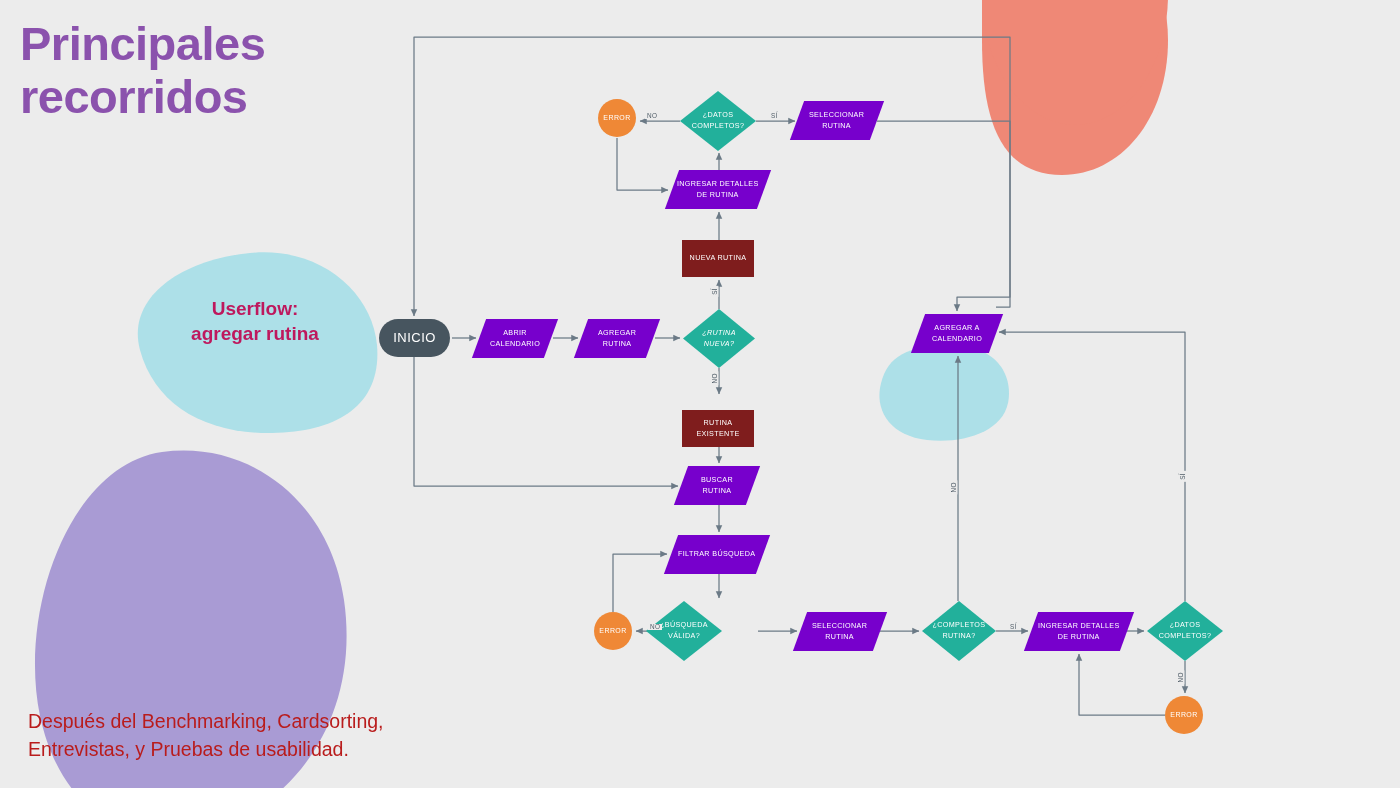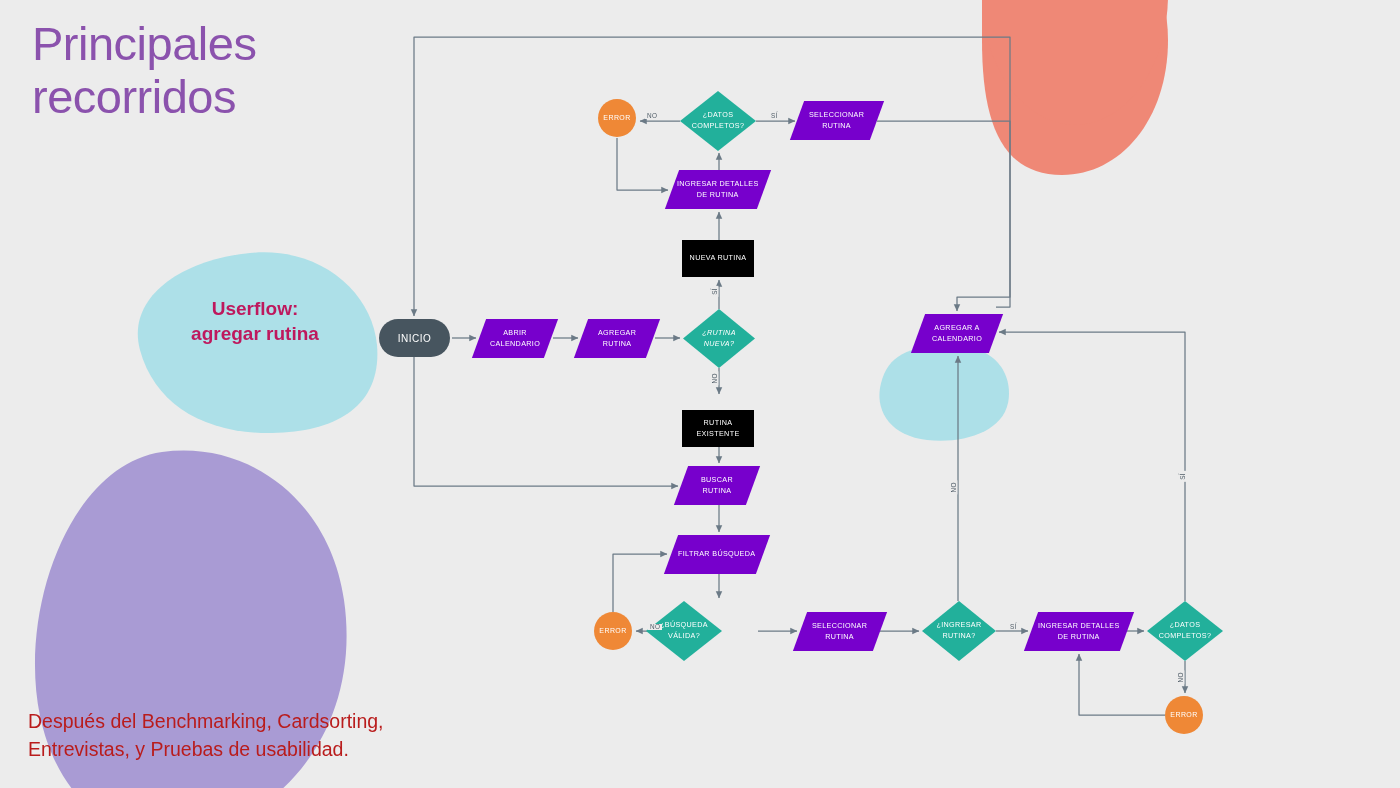--- a/index.html
+++ b/index.html
@@ -13,22 +13,22 @@
   }
   #stage{position:absolute;left:0;top:0;width:1400px;height:788px;}
   .layer{position:absolute;left:0;top:0;width:1400px;height:788px;}
   #blobs{z-index:1;}
   #edges{z-index:2;}
   #nodes{z-index:3;}
   #text{z-index:4;}
 
   
   .headline{
-    position:absolute;left:32px;top:18px;width:480px;
-    font-size:47px;line-height:1.12;font-weight:normal;
+    position:absolute;left:20px;top:18px;width:480px;
+    font-size:47px;line-height:1.12;font-weight:bold;
     color:#8b52ad;letter-spacing:-0.5px;white-space:pre-line;
   }
   .caption{
     position:absolute;left:28px;top:708px;width:470px;
     font-size:19.5px;line-height:1.42;color:#b91c1c;white-space:pre-line;
   }
   .blob-label{
     position:absolute;left:140px;top:296px;width:230px;
     text-align:center;font-size:19px;line-height:1.32;font-weight:bold;
     color:#be185d;white-space:pre-line;
@@ -40,23 +40,23 @@
     display:flex;align-items:center;justify-content:center;
     text-align:center;
     color:#ffffff;
     font-size:7.2px;
     line-height:1.5;
     letter-spacing:.35px;
     white-space:pre-line;
     box-sizing:border-box;
   }
   .n-terminal{
-    background:#47555f;border-radius:999px;font-size:10px;letter-spacing:.5px;
-  }
-  .n-process{ background:#000000; }
+    background:#47555f;border-radius:999px;font-size:13px;letter-spacing:.5px;
+  }
+  .n-process{ background:#7f1d1d; }
   .n-io{ background:#7700cc; }
   .skew{ transform:skewX(-20deg); }
   .unskew{ transform:skewX(20deg); }
   .n-decision{ background:transparent; }
   .n-decision .dmark{
     position:absolute;left:0;top:0;width:100%;height:100%;
     background:#22b09b;
     clip-path:polygon(50% 0,100% 50%,50% 100%,0 50%);
   }
   .n-decision .dtext{position:relative;z-index:2;padding:0 4px;}
@@ -203,21 +203,21 @@
       <span>ERROR</span>
     </div>
 
     <div class="node n-io skew" style="left:800px;top:612px;width:80px;height:39px;">
       <span class="unskew">SELECCIONAR
 RUTINA</span>
     </div>
 
     <div class="node n-decision" style="left:922px;top:601px;width:74px;height:60px;">
       <div class="dmark"></div>
-      <span class="dtext">¿INGRESAR
+      <span class="dtext">¿COMPLETOS
 RUTINA?</span>
     </div>
 
     <div class="node n-io skew" style="left:1031px;top:612px;width:96px;height:39px;">
       <span class="unskew">INGRESAR DETALLES
 DE RUTINA</span>
     </div>
 
     <div class="node n-decision" style="left:1147px;top:601px;width:76px;height:60px;">
       <div class="dmark"></div>

